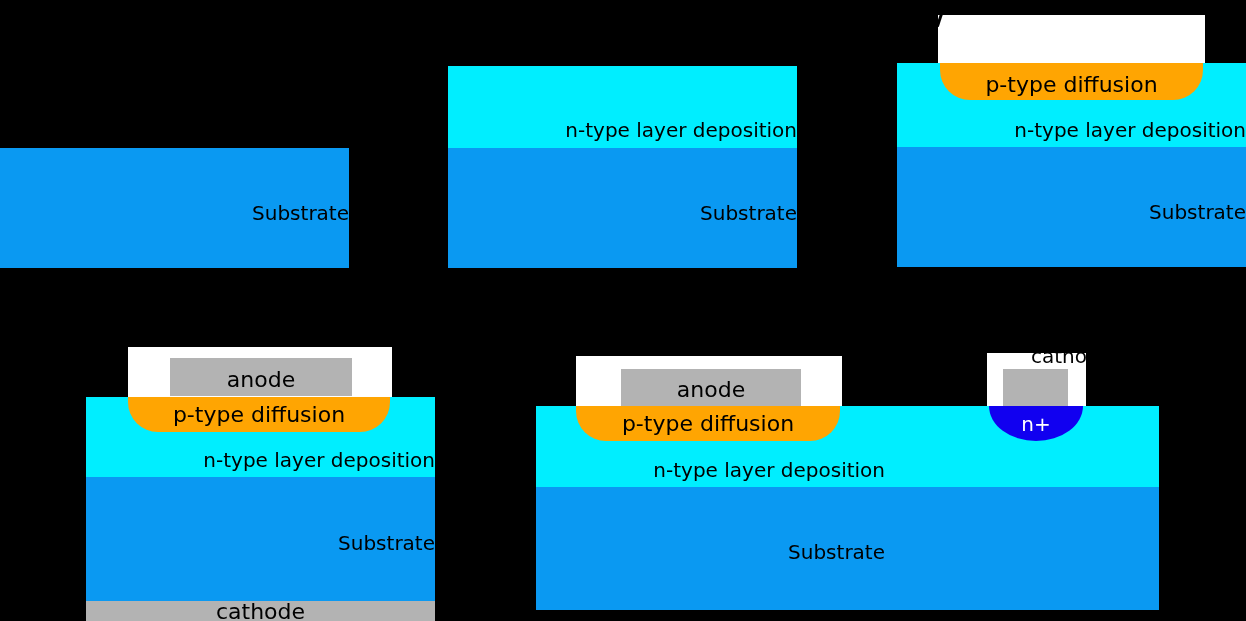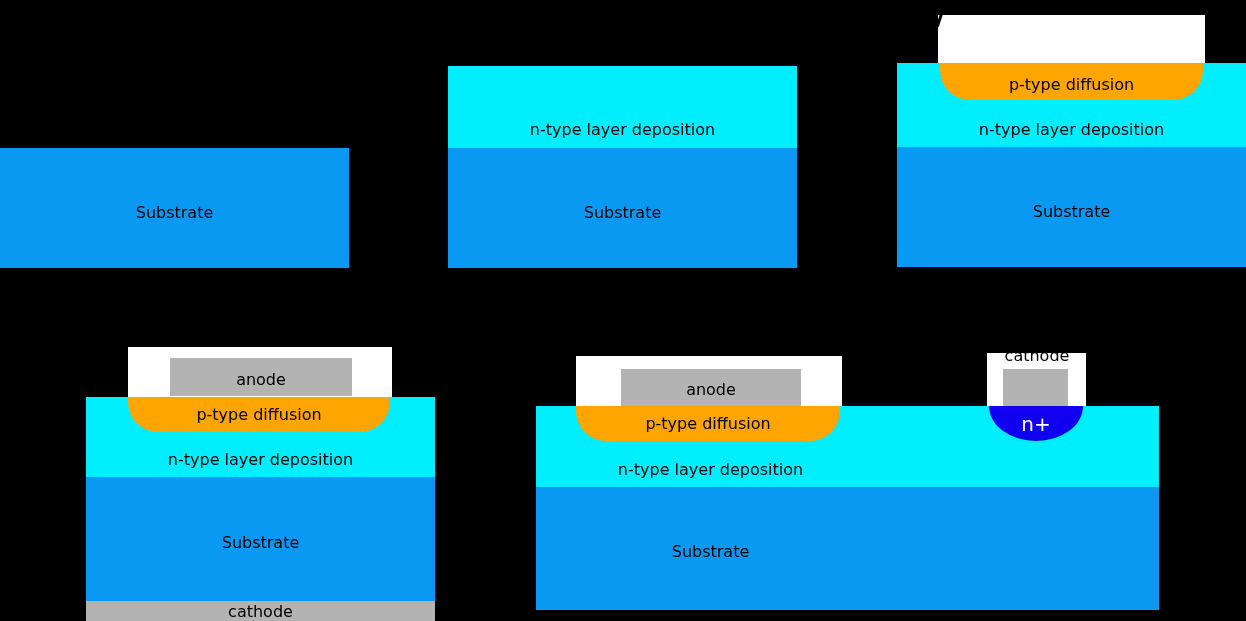--- a/index.html
+++ b/index.html
@@ -13,25 +13,25 @@
   .panel{position:absolute;inset:0;}
   .shape{position:absolute;}
   .substrate{background:var(--substrate,#0a99f2);}
   .nlayer{background:var(--n-layer,#00eeff);}
   .pdiff{background:var(--p-diffusion,#ffa502);border-radius:0 0 30px 30px;}
   .metal{background:var(--metal,#b3b3b3);}
   .window{background:var(--window,#ffffff);}
   .nplus{background:var(--n-plus,#1100f0);border-radius:0 0 50% 50%/0 0 100% 100%;}
   .flexc{display:flex;align-items:center;justify-content:center;}
   .lbl{
-    position:absolute;text-align:center;
-    font-size:16px;line-height:26px;color:var(--label,#000000);
+    position:absolute;text-align:right;
+    font-size:20px;line-height:26px;color:var(--label,#000000);
     white-space:nowrap;
   }
-  .inlbl{font-size:16px;color:var(--label,#000000);white-space:nowrap;}
+  .inlbl{font-size:22px;color:var(--label,#000000);white-space:nowrap;}
   .nplus-text{color:var(--n-plus-label,#ffffff);font-size:20px;}
   .stray{
     position:absolute;left:938px;top:13px;width:3px;height:14px;
     background:#000;transform:rotate(18deg);
   }
 </style>
 </head>
 <body>
 
 <div id="canvas">

